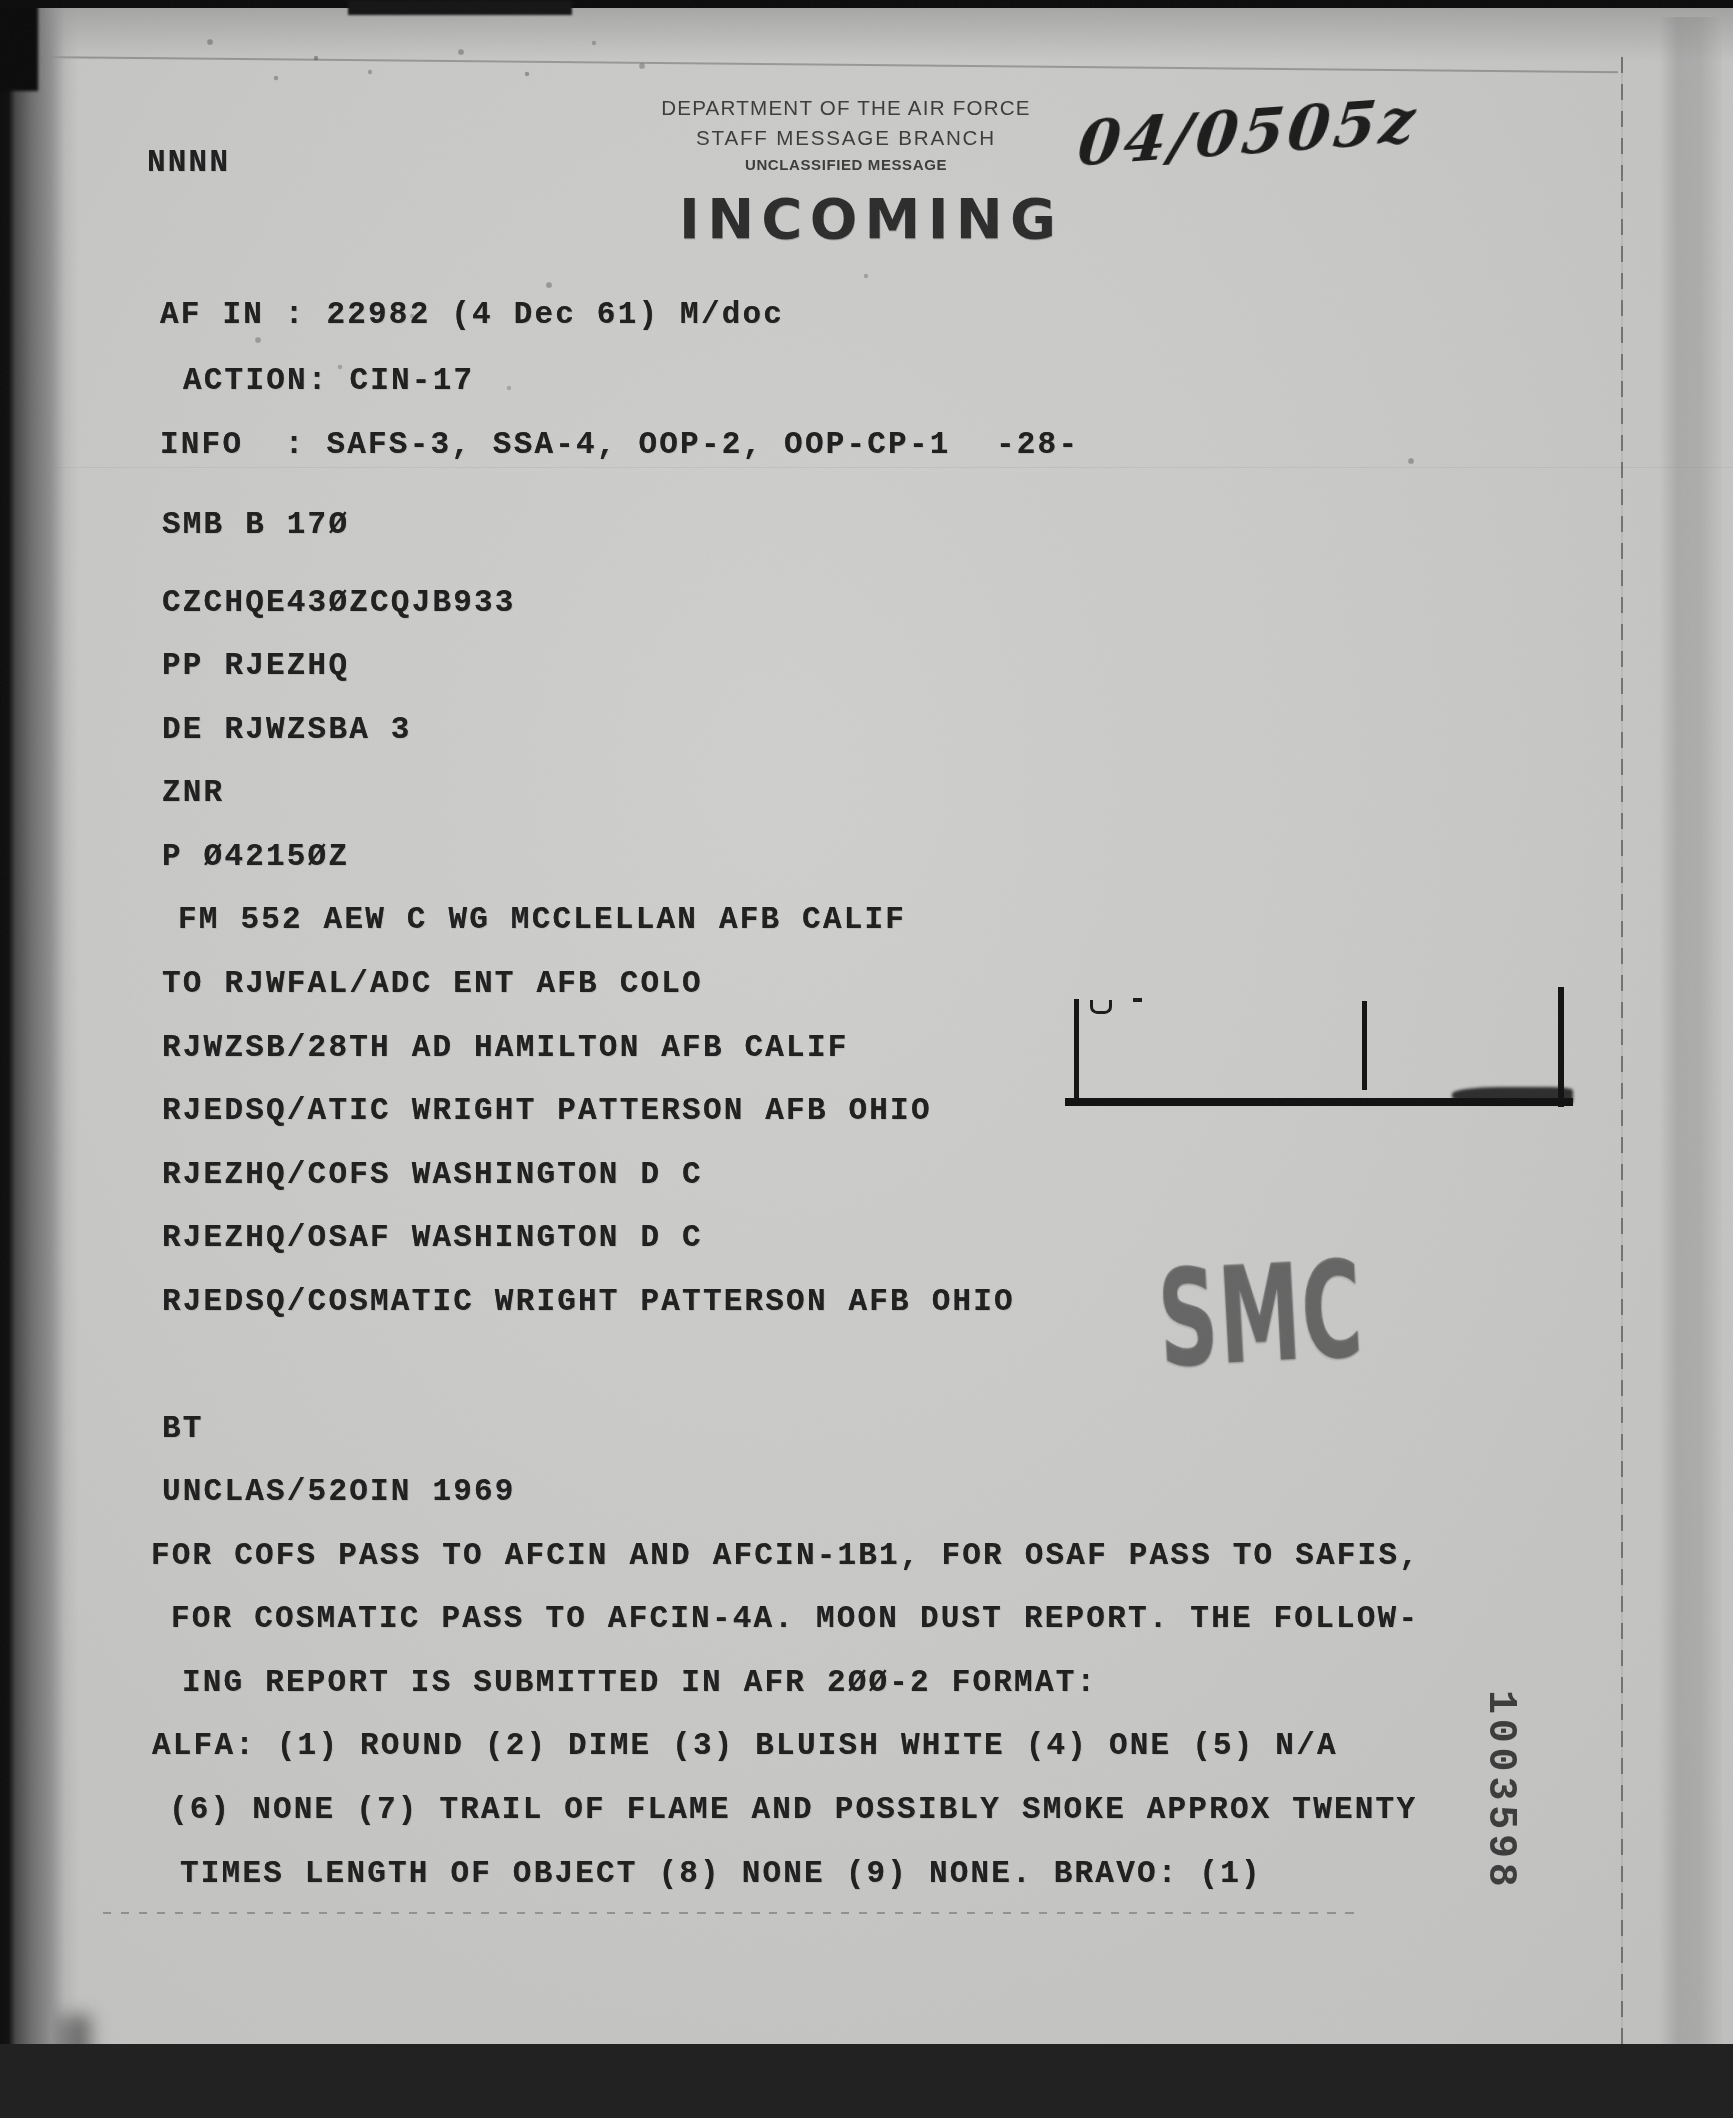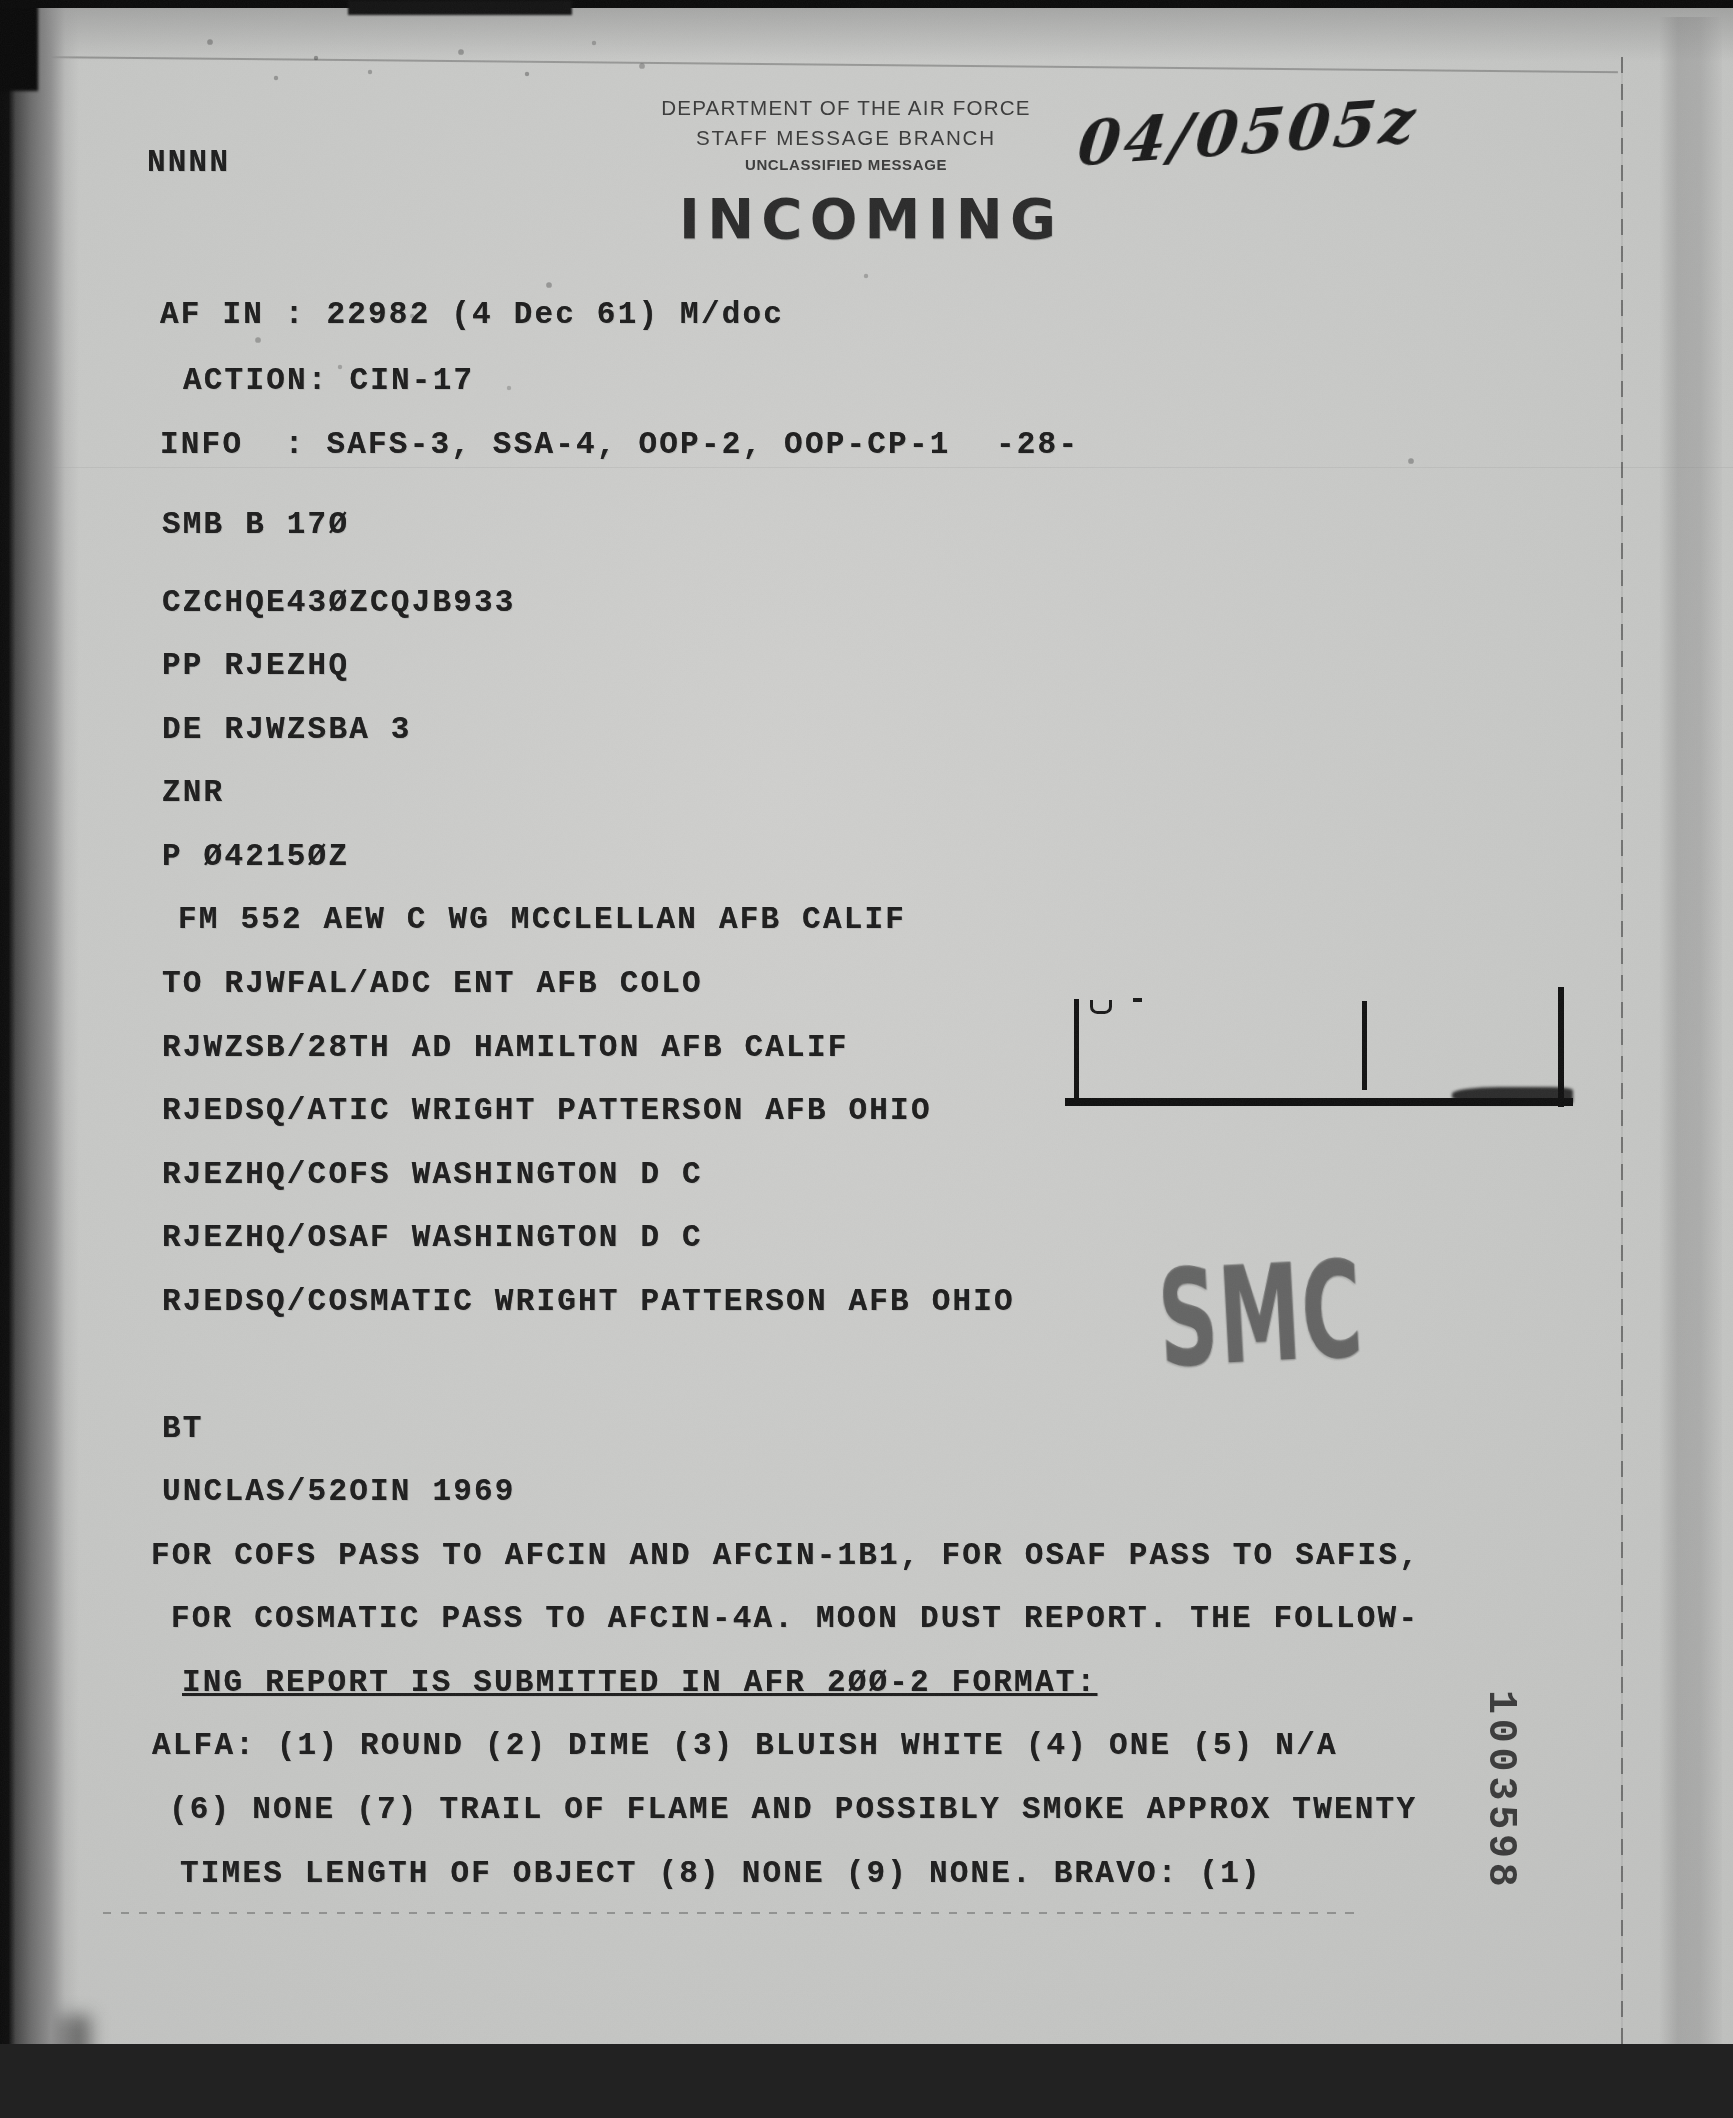--- a/index.html
+++ b/index.html
@@ -118,21 +118,21 @@
   <div class="t" style="left:162px;top:967px;">TO RJWFAL/ADC ENT AFB COLO</div>
   <div class="t" style="left:162px;top:1031px;">RJWZSB/28TH AD HAMILTON AFB CALIF</div>
   <div class="t" style="left:162px;top:1094px;">RJEDSQ/ATIC WRIGHT PATTERSON AFB OHIO</div>
   <div class="t" style="left:162px;top:1158px;">RJEZHQ/COFS WASHINGTON D C</div>
   <div class="t" style="left:162px;top:1285px;">RJEDSQ/COSMATIC WRIGHT PATTERSON AFB OHIO</div>
   <div class="t" style="left:162px;top:1221px;">RJEZHQ/OSAF WASHINGTON D C</div>
   <div class="t" style="left:162px;top:1412px;">BT</div>
   <div class="t" style="left:162px;top:1475px;">UNCLAS/52OIN 1969</div>
   <div class="t" style="left:151px;top:1539px;">FOR COFS PASS TO AFCIN AND AFCIN-1B1, FOR OSAF PASS TO SAFIS,</div>
   <div class="t" style="left:171px;top:1602px;">FOR COSMATIC PASS TO AFCIN-4A. MOON DUST REPORT. THE FOLLOW-</div>
-  <div class="t" style="left:182px;top:1666px;text-decoration:underline;">ING REPORT IS SUBMITTED IN AFR 2ØØ-2 FORMAT:</div>
+  <div class="t" style="left:182px;top:1666px;">ING REPORT IS SUBMITTED IN AFR 2ØØ-2 FORMAT:</div>
   <div class="t" style="left:152px;top:1729px;">ALFA: (1) ROUND (2) DIME (3) BLUISH WHITE (4) ONE (5) N/A</div>
   <div class="t" style="left:169px;top:1793px;">(6) NONE (7) TRAIL OF FLAME AND POSSIBLY SMOKE APPROX TWENTY</div>
   <div class="t" style="left:180px;top:1857px;">TIMES LENGTH OF OBJECT (8) NONE (9) NONE. BRAVO: (1)</div>
 
   <div class="stamp-box">
     <div class="sb-left"></div>
     <div class="sb-mid"></div>
     <div class="sb-right"></div>
     <div class="sb-bottom"></div>
     <div class="sb-blob"></div>

